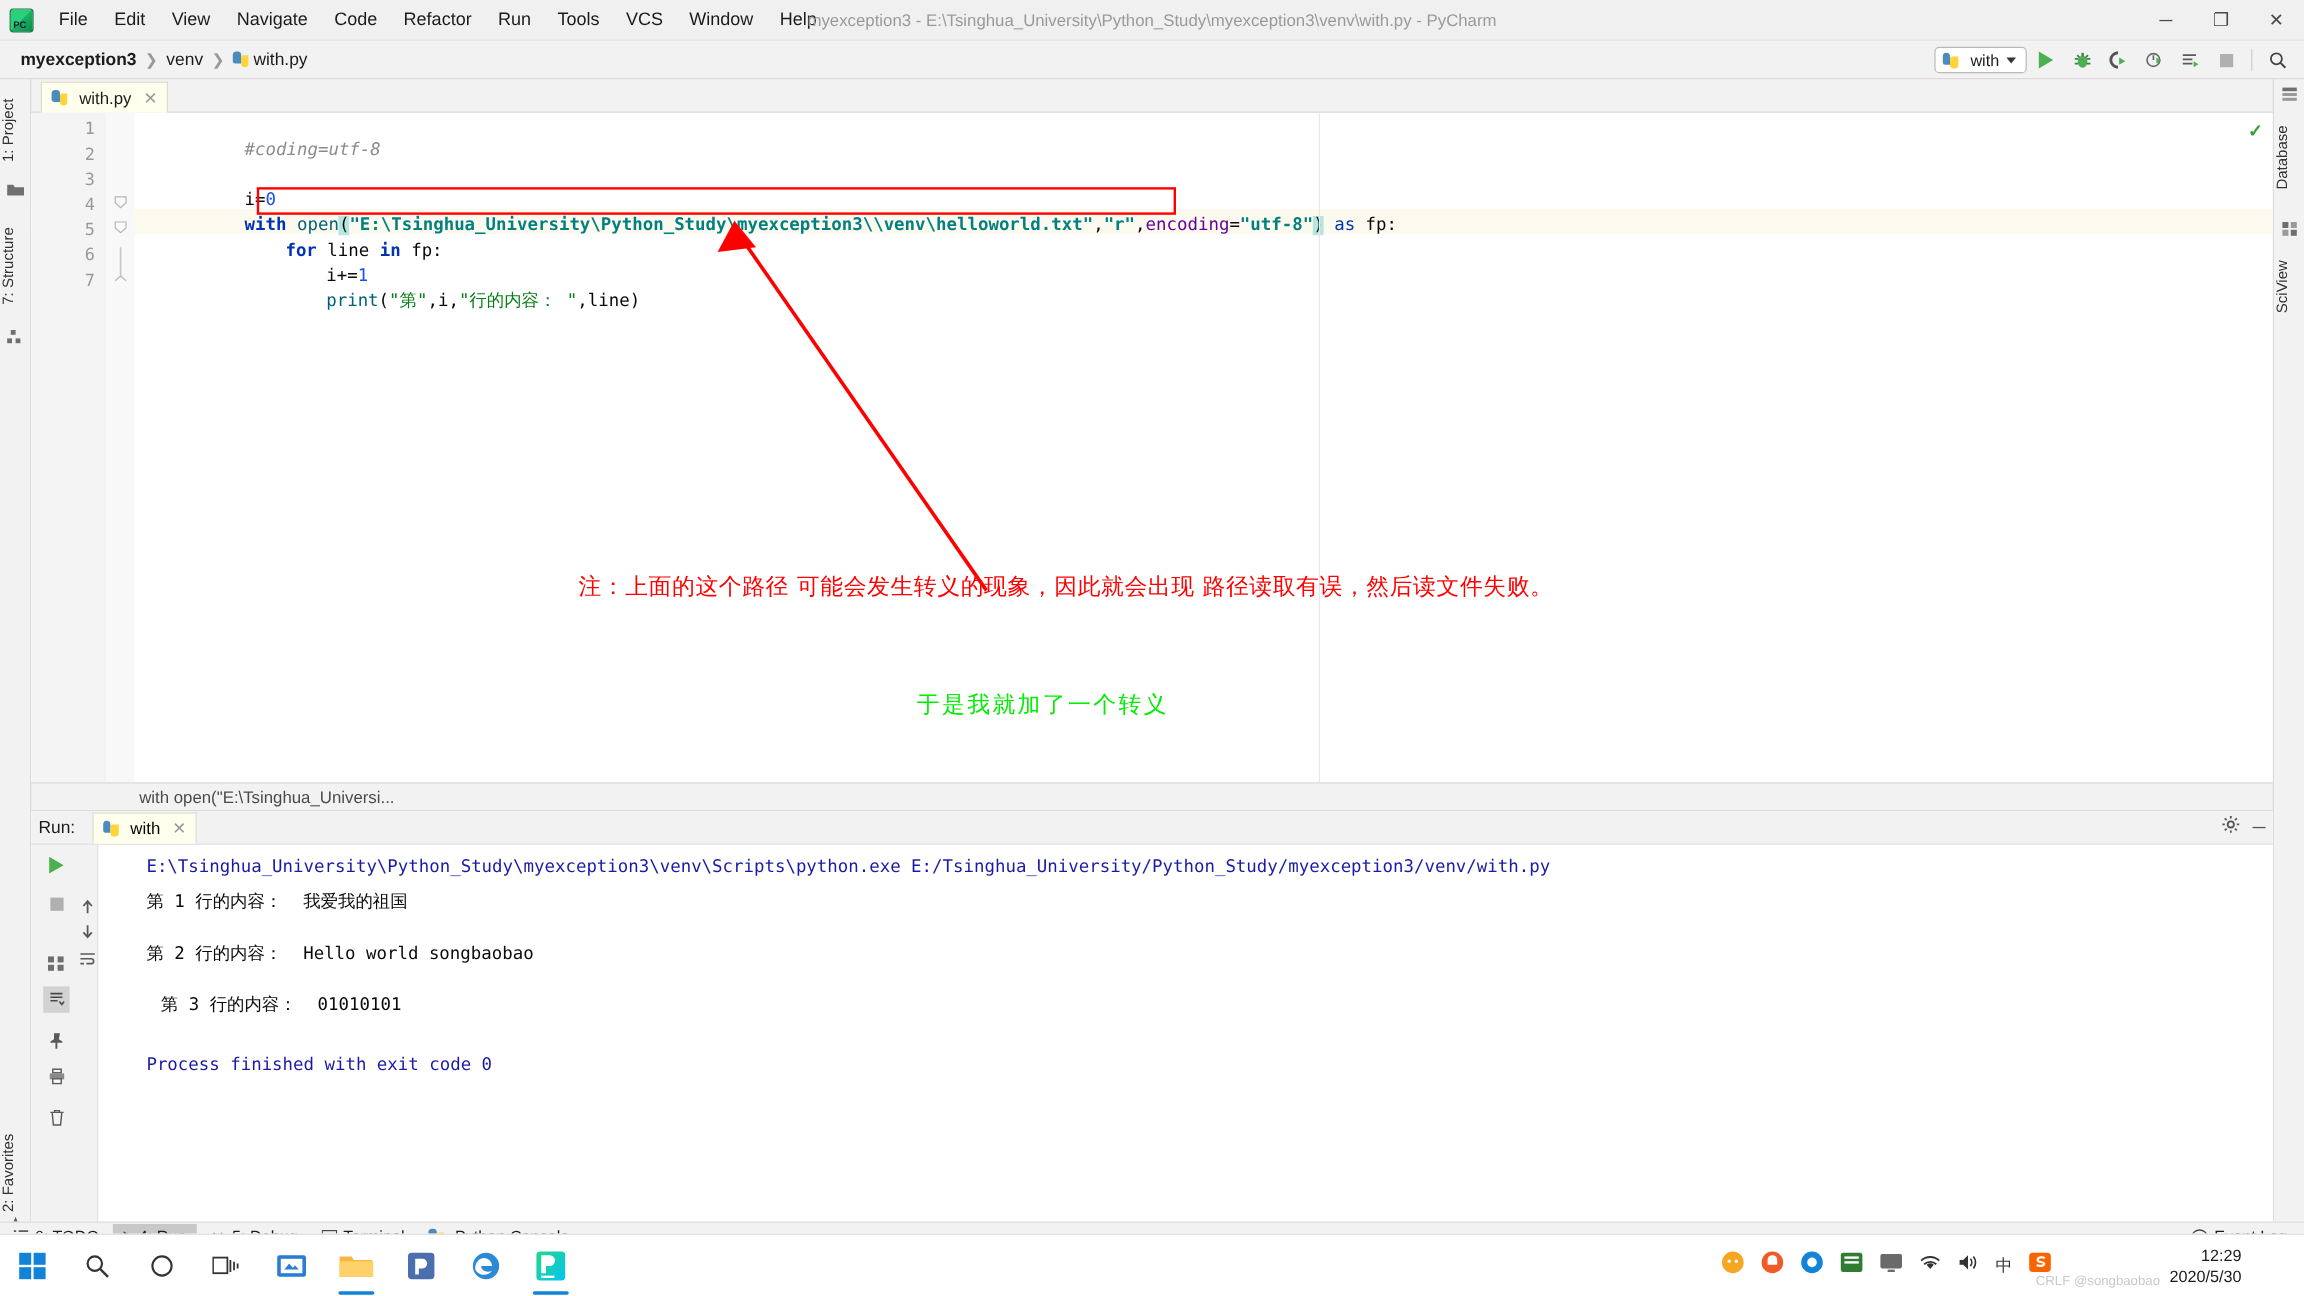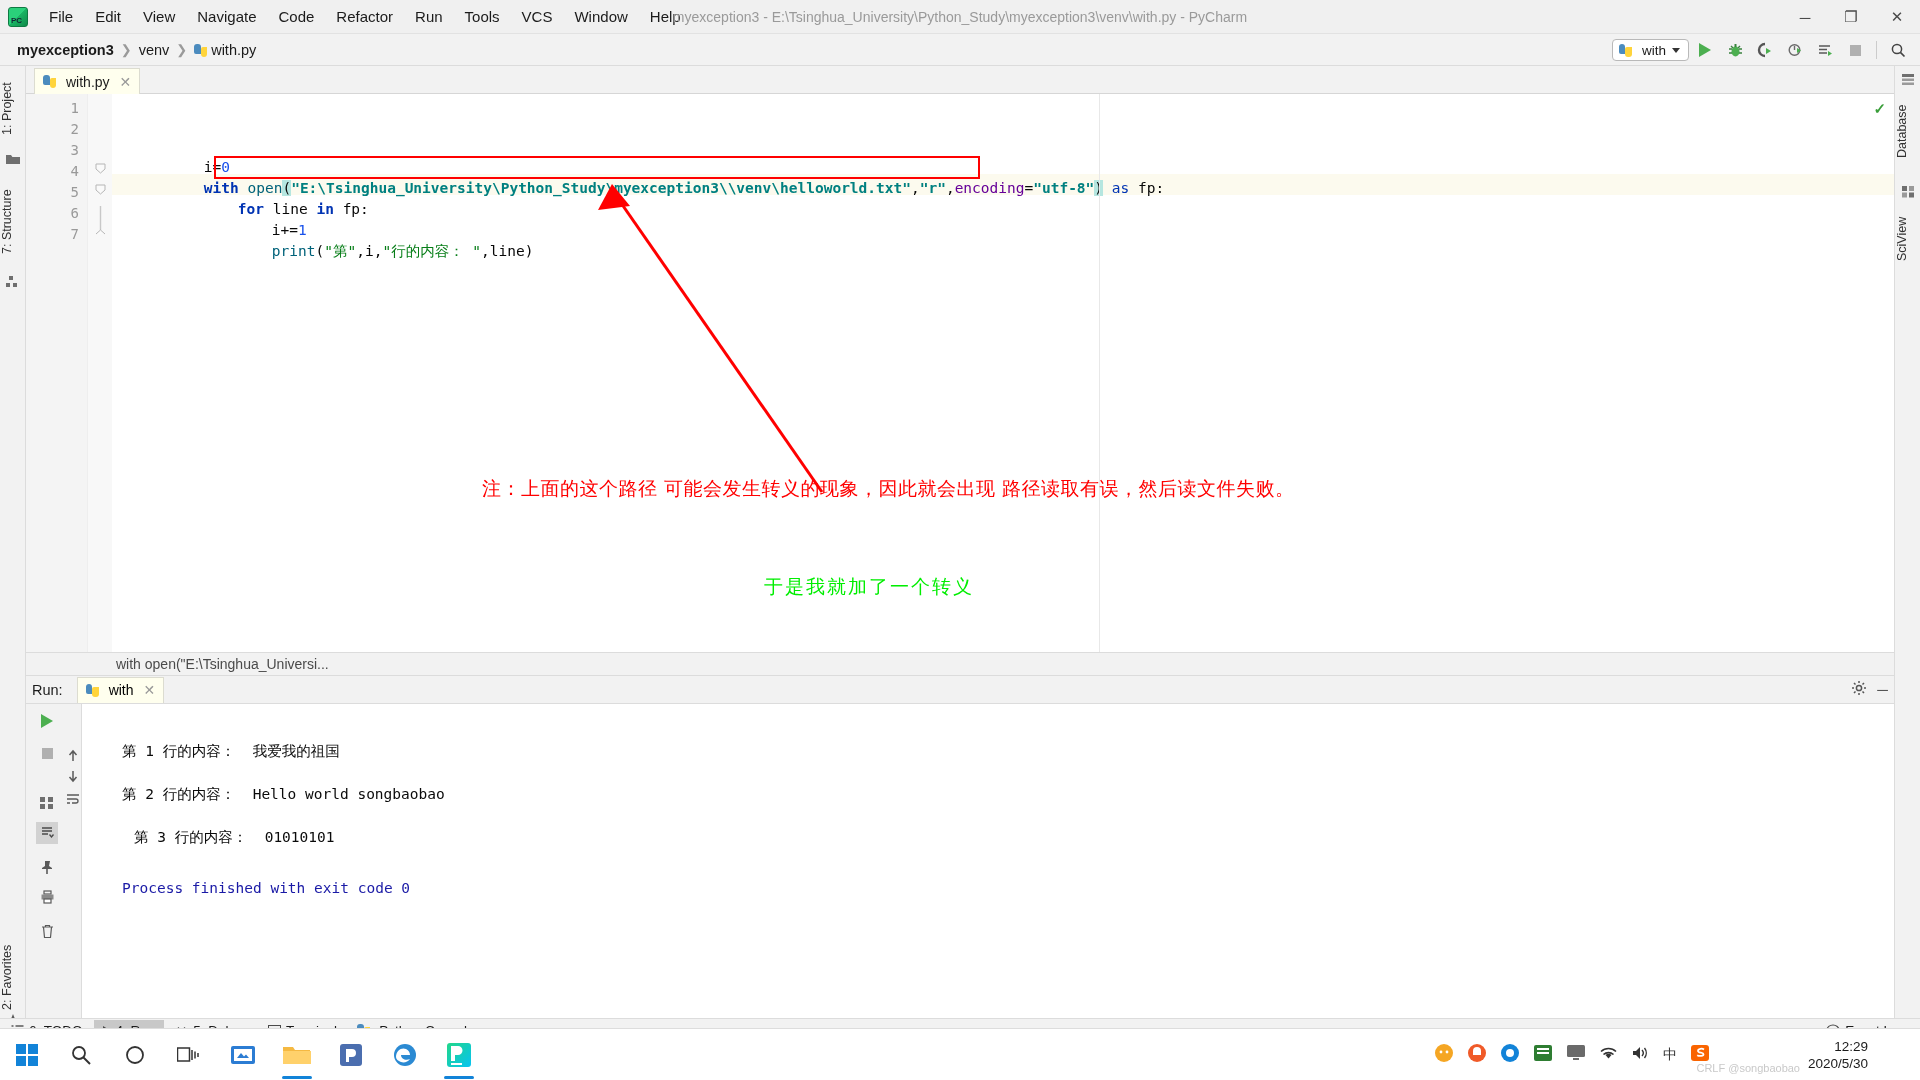--- a/index.html
+++ b/index.html
@@ -397,20 +397,23 @@
     <div class="foldcol">
       <svg width="24" height="130" viewBox="0 0 24 130" style="position:absolute;top:66px;left:0;">
         <path d="M8 4 h9 v5 l-4.5 4 -4.5 -4 z" fill="#fafafa" stroke="#b6b6b6" stroke-width="1"></path>
         <path d="M8 25 h9 v5 l-4.5 4 -4.5 -4 z" fill="#fafafa" stroke="#b6b6b6" stroke-width="1"></path>
         <path d="M12.5 46 v24" stroke="#c8c8c8" stroke-width="1.4"></path>
         <path d="M8 74 l4.5 -4 4.5 4" fill="#fafafa" stroke="#b6b6b6" stroke-width="1"></path>
       </svg>
     </div>
 
     <div class="codearea">
+      <div class="cline" style="top: 0px;">
+        <span class="cmt">#coding=utf-8</span>
+      </div>
       <div class="cline" style="top: 42px;">
         <span class="plain">i=</span><span class="num">0</span>
       </div>
       <div class="cline" style="top: 63px;">
         <span class="k">with</span><span class="fn"> open</span><span class="plain sel-paren">(</span><span class="str2">"E:\Tsinghua_University\Python_Study\myexception3\\venv\helloworld.txt"</span><span class="plain">,</span><span class="str2">"r"</span><span class="plain">,</span><span class="param">encoding</span><span class="plain">=</span><span class="str2">"utf-8"</span><span class="plain sel-paren">)</span><span class="kw"> as </span><span class="plain">fp:</span>
       </div>
       <div class="cline" style="top: 84px; left: 56px;">
         <span class="k">for</span><span class="plain"> line </span><span class="k">in</span><span class="plain"> fp:</span>
       </div>
       <div class="cline" style="top: 105px; left: 90px;">
@@ -507,20 +510,21 @@
             <rect x="4" y="9" width="7" height="4" stroke="#5a5a5a" stroke-width="1.2" fill="#fff"></rect>
           </svg>
       </div>
       <div class="rs-btn" style="top: 216px;">
         <svg width="13" height="15" viewBox="0 0 13 15">
             <path d="M1 3h11M4.5 3V1.5h4V3M2.5 3l1 10.5h6l1-10.5z" stroke="#5a5a5a" stroke-width="1.2" fill="none"></path>
           </svg>
       </div>
     </div>
     <div class="console">
+      <div class="conline c-blue" style="top: 11px;">E:\Tsinghua_University\Python_Study\myexception3\venv\Scripts\python.exe E:/Tsinghua_University/Python_Study/myexception3/venv/with.py</div>
       <div class="conline c-black" style="top: 38px;">第 1 行的内容：  我爱我的祖国</div>
       <div class="conline c-black" style="top: 81px;">第 2 行的内容：  Hello world songbaobao</div>
       <div class="conline c-black" style="top: 124px; margin-left: 12px;">第 3 行的内容：  01010101</div>
       <div class="conline c-blue" style="top: 176px;">Process finished with exit code 0</div>
     </div>
   </div>
 
   <div class="bottombar">
     <div class="bb-item">
       <svg width="13" height="11" viewBox="0 0 13 11">

